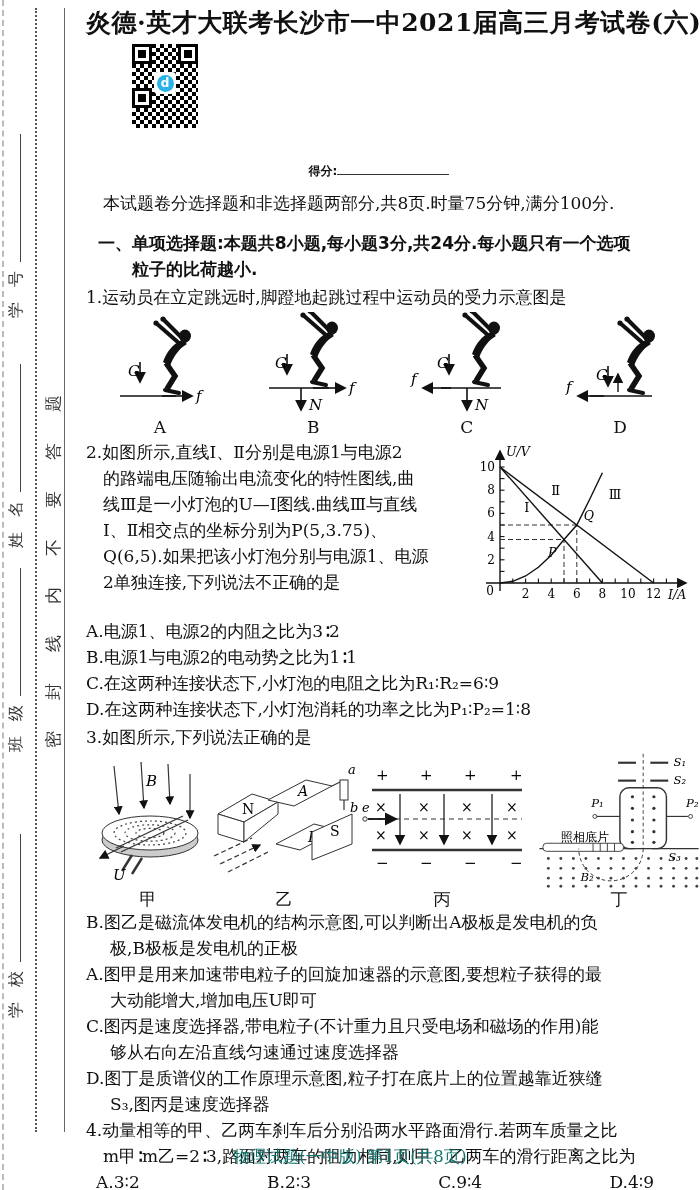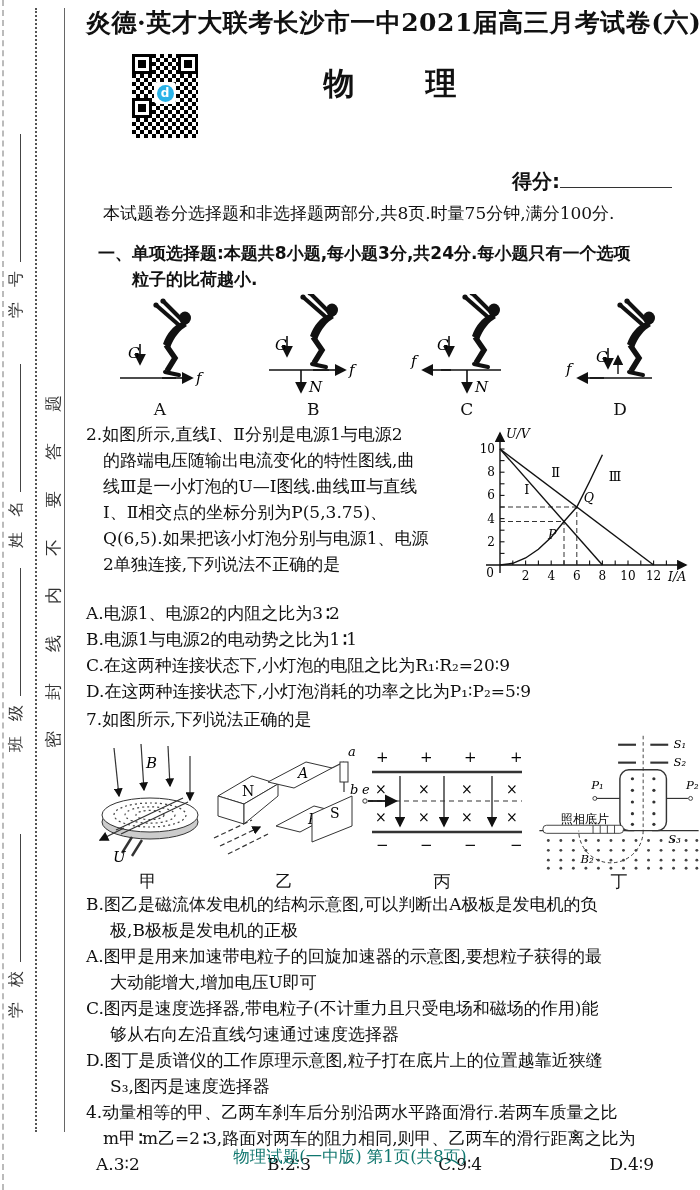--- a/index.html
+++ b/index.html
@@ -9,34 +9,34 @@
   .page-edge{position:absolute;left:2px;top:0;bottom:0;border-left:2px dashed #bbb}
   .vline-dot{position:absolute;left:35px;top:8px;bottom:58px;border-left:2px dotted #555}
   .vline-solid{position:absolute;left:64px;top:8px;bottom:58px;border-left:1.6px solid #666}
   .sfield{position:absolute;left:6px;transform-origin:0 0;transform:rotate(-90deg);
           white-space:nowrap;font-size:16px;letter-spacing:5px;color:#333}
   .sfield .blank{display:inline-block;width:128px;height:14px;border-bottom:1.3px solid #444;margin-left:4px;letter-spacing:0}
   .seal{position:absolute;left:42px;top:748px;transform-origin:0 0;transform:rotate(-90deg);
         white-space:nowrap;font-size:17px;letter-spacing:31px;color:#333}
   
   .main{position:absolute;left:86px;top:0;width:608px;font-size:17px;line-height:26px}
-  .h-title{font-size:25px;font-weight:bold;text-align:center;margin:10px 0 12px;letter-spacing:.5px;white-space:nowrap}
+  .h-title{font-size:25px;font-weight:bold;text-align:center;margin:10px 0 2px;letter-spacing:.5px;white-space:nowrap}
   .hdr{position:relative;height:112px}
   .subject{position:absolute;left:0;right:0;top:22px;text-align:center;font-size:31px;font-weight:bold;
            letter-spacing:30px;text-indent:30px}
   
   .qr{position:absolute;left:46px;top:6px;width:66px;height:84px;
       background:conic-gradient(#000 25%,#fff 0 50%,#000 0 75%,#fff 0) 0 0/8px 8px;outline:2px solid #fff}
   .qr .f{position:absolute;width:14px;height:14px;border:3px solid #000;background:#fff}
   .qr .f i{position:absolute;left:3px;top:3px;width:8px;height:8px;background:#000}
   .qr .f.tl{left:0;top:0}.qr .f.tr{right:0;top:0}.qr .f.bl{left:0;bottom:20px}
   .qr .logo{position:absolute;left:22px;top:28px;width:22px;height:22px;background:#fff;border-radius:4px;
             display:flex;align-items:center;justify-content:center}
   .qr .logo b{width:17px;height:17px;background:#2bb3e8;border-radius:50%;color:#fff;font:bold 12px/17px "DejaVu Sans",sans-serif;text-align:center}
-  .score{text-align:right;margin:8px 22px 6px 0;font-size:20px;font-weight:bold;font-family:"DejaVu Sans","Liberation Sans",sans-serif}
+  .score{text-align:center;margin:8px 22px 6px 0;font-size:12px;font-weight:bold;font-family:"DejaVu Sans","Liberation Sans",sans-serif}
   .score .blank{display:inline-block;width:112px;border-bottom:1.5px solid #333;height:16px}
   .intro{margin:6px 0 14px;text-indent:1em}
   .sec-hdr{font-family:"DejaVu Sans","Liberation Sans",sans-serif;font-weight:bold;margin:4px 12px 2px}
   .sec-hdr .l2{padding-left:34px}
   .stem{margin-top:2px}
   .indent{padding-left:17px}
   .opt{padding-left:24px;text-indent:-24px}
   .optline2{padding-left:24px}
   
   .figrow{display:flex;justify-content:space-between;align-items:flex-end;margin:2px 0 0}
@@ -99,34 +99,34 @@
       <span class="f tr">
           <i></i>
         </span>
       <span class="f bl">
           <i></i>
         </span>
       <span class="logo">
           <b>d</b>
         </span>
     </div>
-    <div class="subject">物  理</div>
   </div>
 
   <div class="score">
     <span>得分:</span><span class="blank"></span>
   </div>
 
   <div class="intro">本试题卷分选择题和非选择题两部分,共8页.时量75分钟,满分100分.</div>
 
   <div class="sec-hdr">
     <div>一、单项选择题:本题共8小题,每小题3分,共24分.每小题只有一个选项</div>
     <div class="l2">粒子的比荷越小.</div>
   </div>
 
+  <div class="stem">1.运动员在立定跳远时,脚蹬地起跳过程中运动员的受力示意图是</div>
   <div class="figrow" style="padding:0 14px">
     <div class="figcell">
       <svg width="120" height="104" viewBox="0 0 120 104">
         <use href="#athlete" x="28" y="4"></use>
         <line x1="20" y1="84" x2="76" y2="84" stroke="#111" stroke-width="1.6"></line>
         <line x1="40" y1="50" x2="40" y2="70" stroke="#111" stroke-width="1.6" marker-end="url(#arr)"></line>
         <text x="28" y="64" font-size="15" font-style="italic">G</text>
         <line x1="62" y1="84" x2="92" y2="84" stroke="#111" stroke-width="1.6" marker-end="url(#arr)"></line>
         <text x="96" y="89" font-size="15" font-style="italic">f</text>
       </svg>
@@ -232,24 +232,24 @@
           <text x="48.32" y="71.24000000000001" font-size="13">Ⅰ</text>
           <path d="M24.0 26.0 L 177.6 142.0" fill="none" stroke="#111" stroke-width="1.4"></path>
           <text x="75.2" y="53.84" font-size="13">Ⅱ</text>
           <path d="M24.0 142.0 L 36.8 140.3 L 49.6 135.0 L 62.4 126.3 L 75.2 114.2 L 88.0 98.5 L 100.8 84.0 L 113.6 58.5 L 126.4 31.8" fill="none" stroke="#111" stroke-width="1.4"></path>
           <text x="132.8" y="58.480000000000004" font-size="13">Ⅲ</text>
         </svg>
     </div>
   </div>
   <div class="opt">A.电源1、电源2的内阻之比为3∶2</div>
   <div class="opt">B.电源1与电源2的电动势之比为1∶1</div>
-  <div class="opt">C.在这两种连接状态下,小灯泡的电阻之比为R₁∶R₂=20∶9</div>
-  <div class="opt">D.在这两种连接状态下,小灯泡消耗的功率之比为P₁∶P₂=5∶9</div>
-
-  <div class="stem">7.如图所示,下列说法正确的是</div>
+  <div class="opt">C.在这两种连接状态下,小灯泡的电阻之比为R₁∶R₂=6∶9</div>
+  <div class="opt">D.在这两种连接状态下,小灯泡消耗的功率之比为P₁∶P₂=1∶8</div>
+
+  <div class="stem">3.如图所示,下列说法正确的是</div>
   <div class="figrow">
     <div class="figcell">
       <svg width="124" height="136" viewBox="0 0 124 136">
         <line x1="28" y1="14" x2="33" y2="62" stroke="#333" stroke-width="1.2" marker-end="url(#arr)"></line>
         <line x1="55" y1="10" x2="58" y2="56" stroke="#333" stroke-width="1.2" marker-end="url(#arr)"></line>
         <line x1="82" y1="12" x2="84" y2="52" stroke="#333" stroke-width="1.2" marker-end="url(#arr)"></line>
         <line x1="104" y1="22" x2="104" y2="66" stroke="#333" stroke-width="1.2" marker-end="url(#arr)"></line>
         <text x="60" y="34" font-size="15" font-style="italic">B</text>
         <ellipse cx="64" cy="88" rx="48" ry="17" fill="#ccc" stroke="#333"></ellipse>
         <ellipse cx="64" cy="81" rx="48" ry="17" fill="#fff" stroke="#333"></ellipse>

